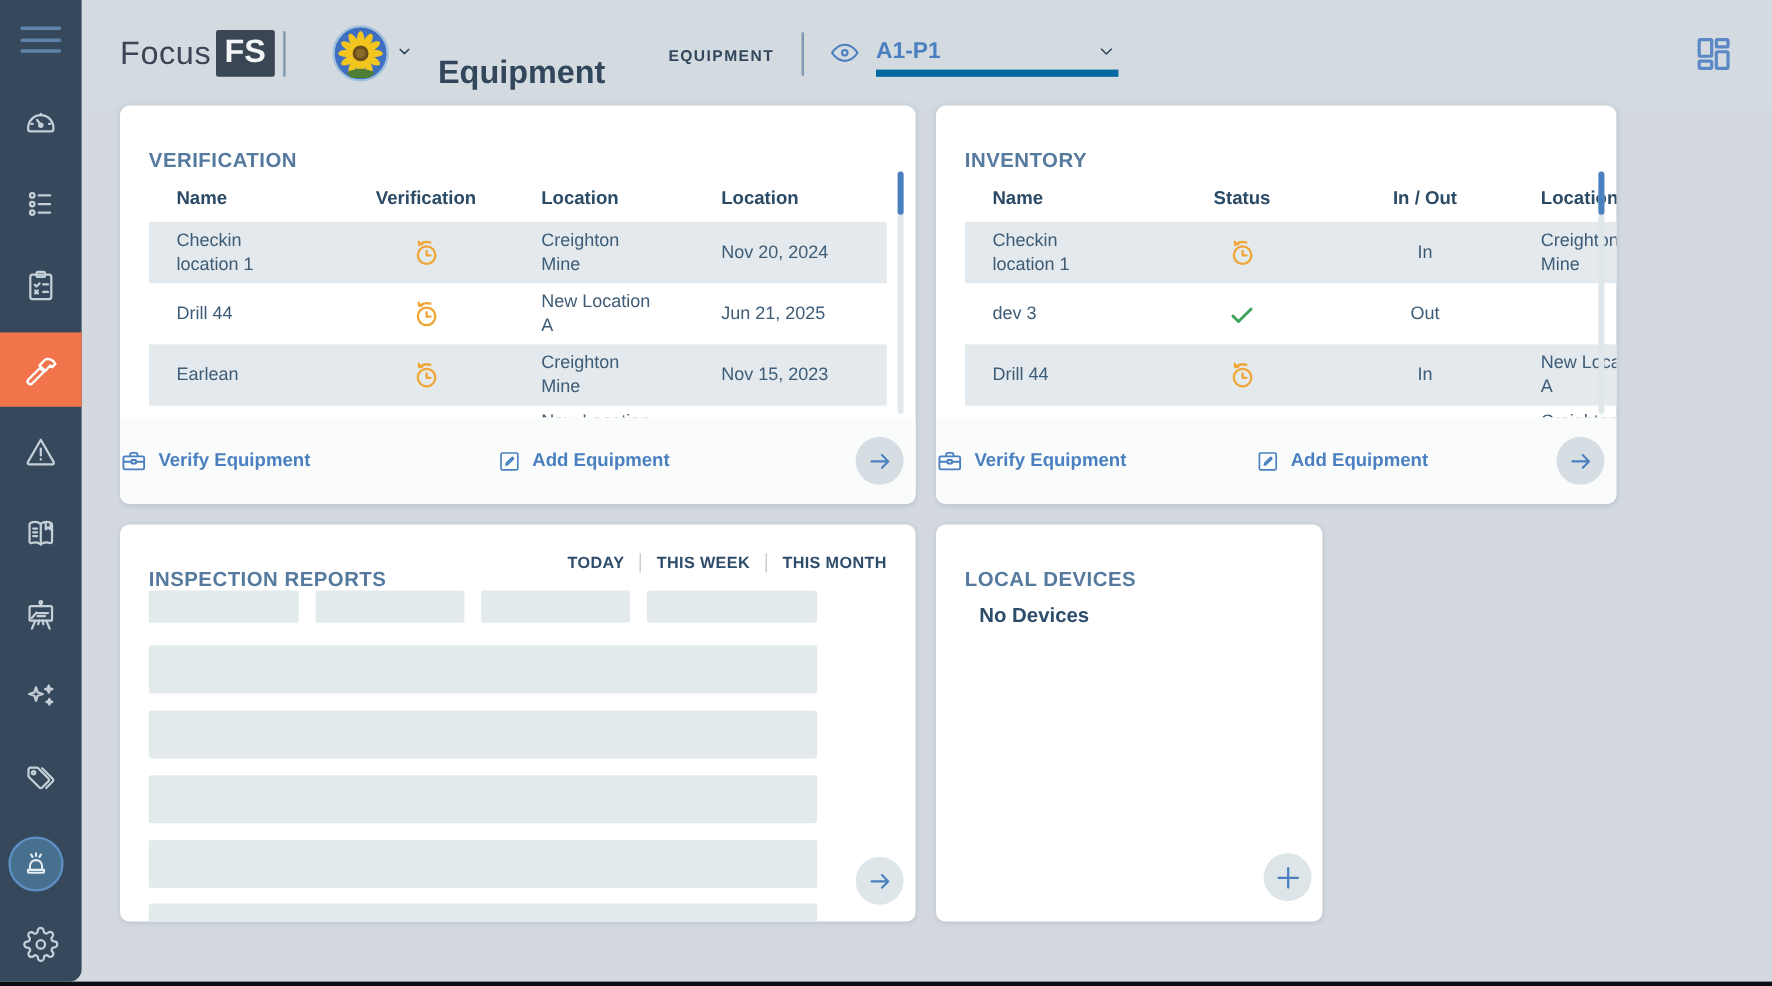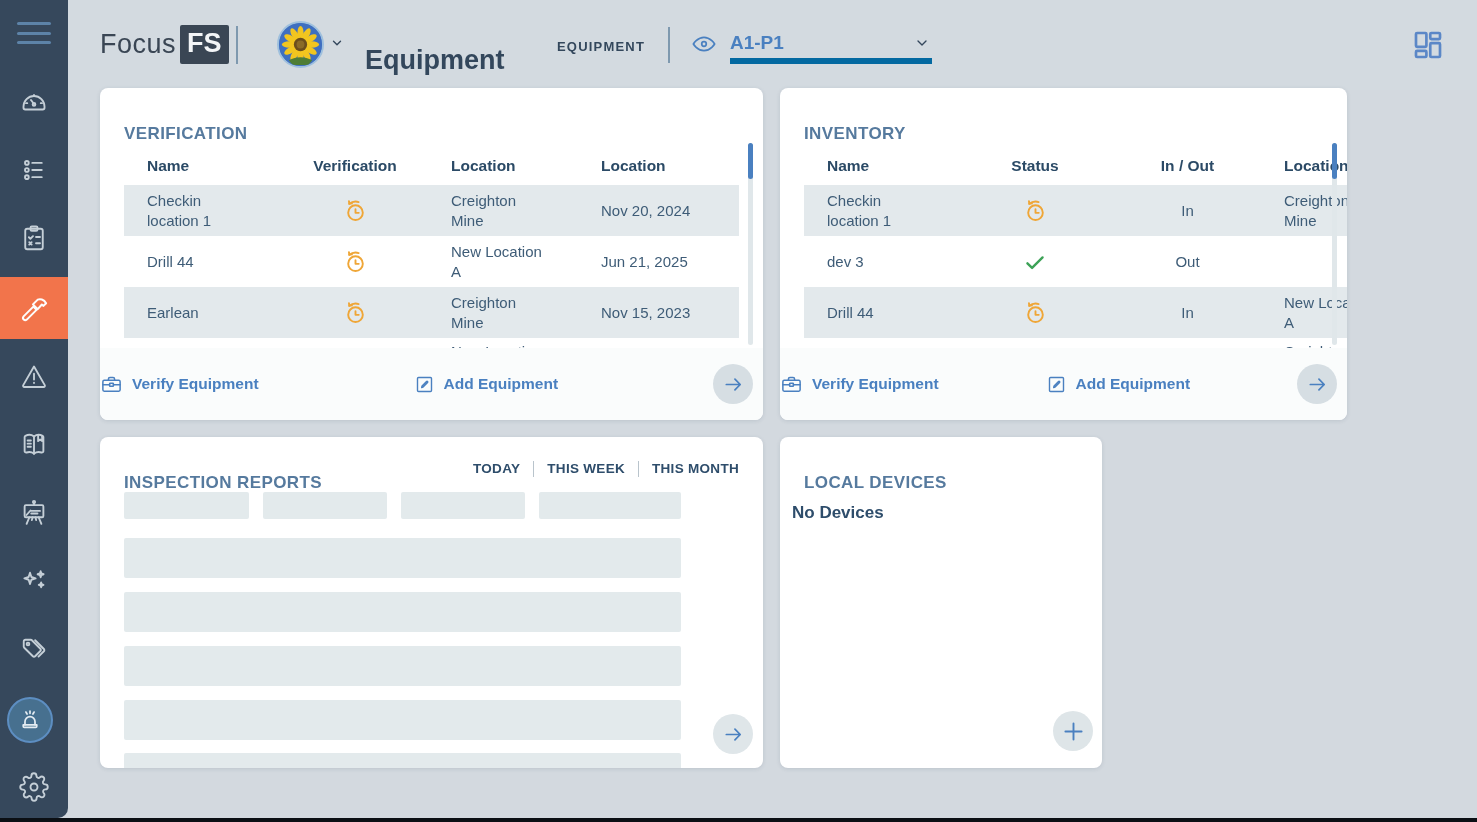--- a/index.html
+++ b/index.html
@@ -75,21 +75,21 @@
             color:#4a80c0;font-size:15.5px;font-weight:bold;font-family:inherit;padding:0;}
   .circle-btn{width:40px;height:40px;border-radius:50%;border:none;cursor:pointer;
               display:flex;align-items:center;justify-content:center;color:#4a80c0;background:#d6dee3;}
   
   .tabs{position:absolute;right:24px;top:24px;display:flex;align-items:flex-start;gap:13px;margin-left:44px;}
   .tab{font-size:13.5px;font-weight:bold;letter-spacing:.3px;color:#2e4d6b;cursor:pointer;}
   .tab-div{width:1px;height:16px;background:#b9c4cc;}
   .skel{position:absolute;background:#e3eaec;border-radius:2px;}
   .c-inspection .circle-btn{position:absolute;right:10px;bottom:14px;background:#dfe6e9;}
   
-  .empty-msg{position:absolute;left:12px;top:66px;font-size:17px;font-weight:bold;color:#2e4d6b;}
+  .empty-msg{position:absolute;left:36px;top:66px;font-size:17px;font-weight:bold;color:#2e4d6b;}
   .c-devices .circle-btn{position:absolute;right:9px;bottom:17px;background:#dee5e8;}
   .bottom-strip{position:absolute;left:0;bottom:0;width:100%;height:4px;background:#0b0f14;z-index:30;}
 </style>
 </head>
 <body>
 
 <div class="app">
 
   <aside class="sidebar">
     <button class="hamburger">

